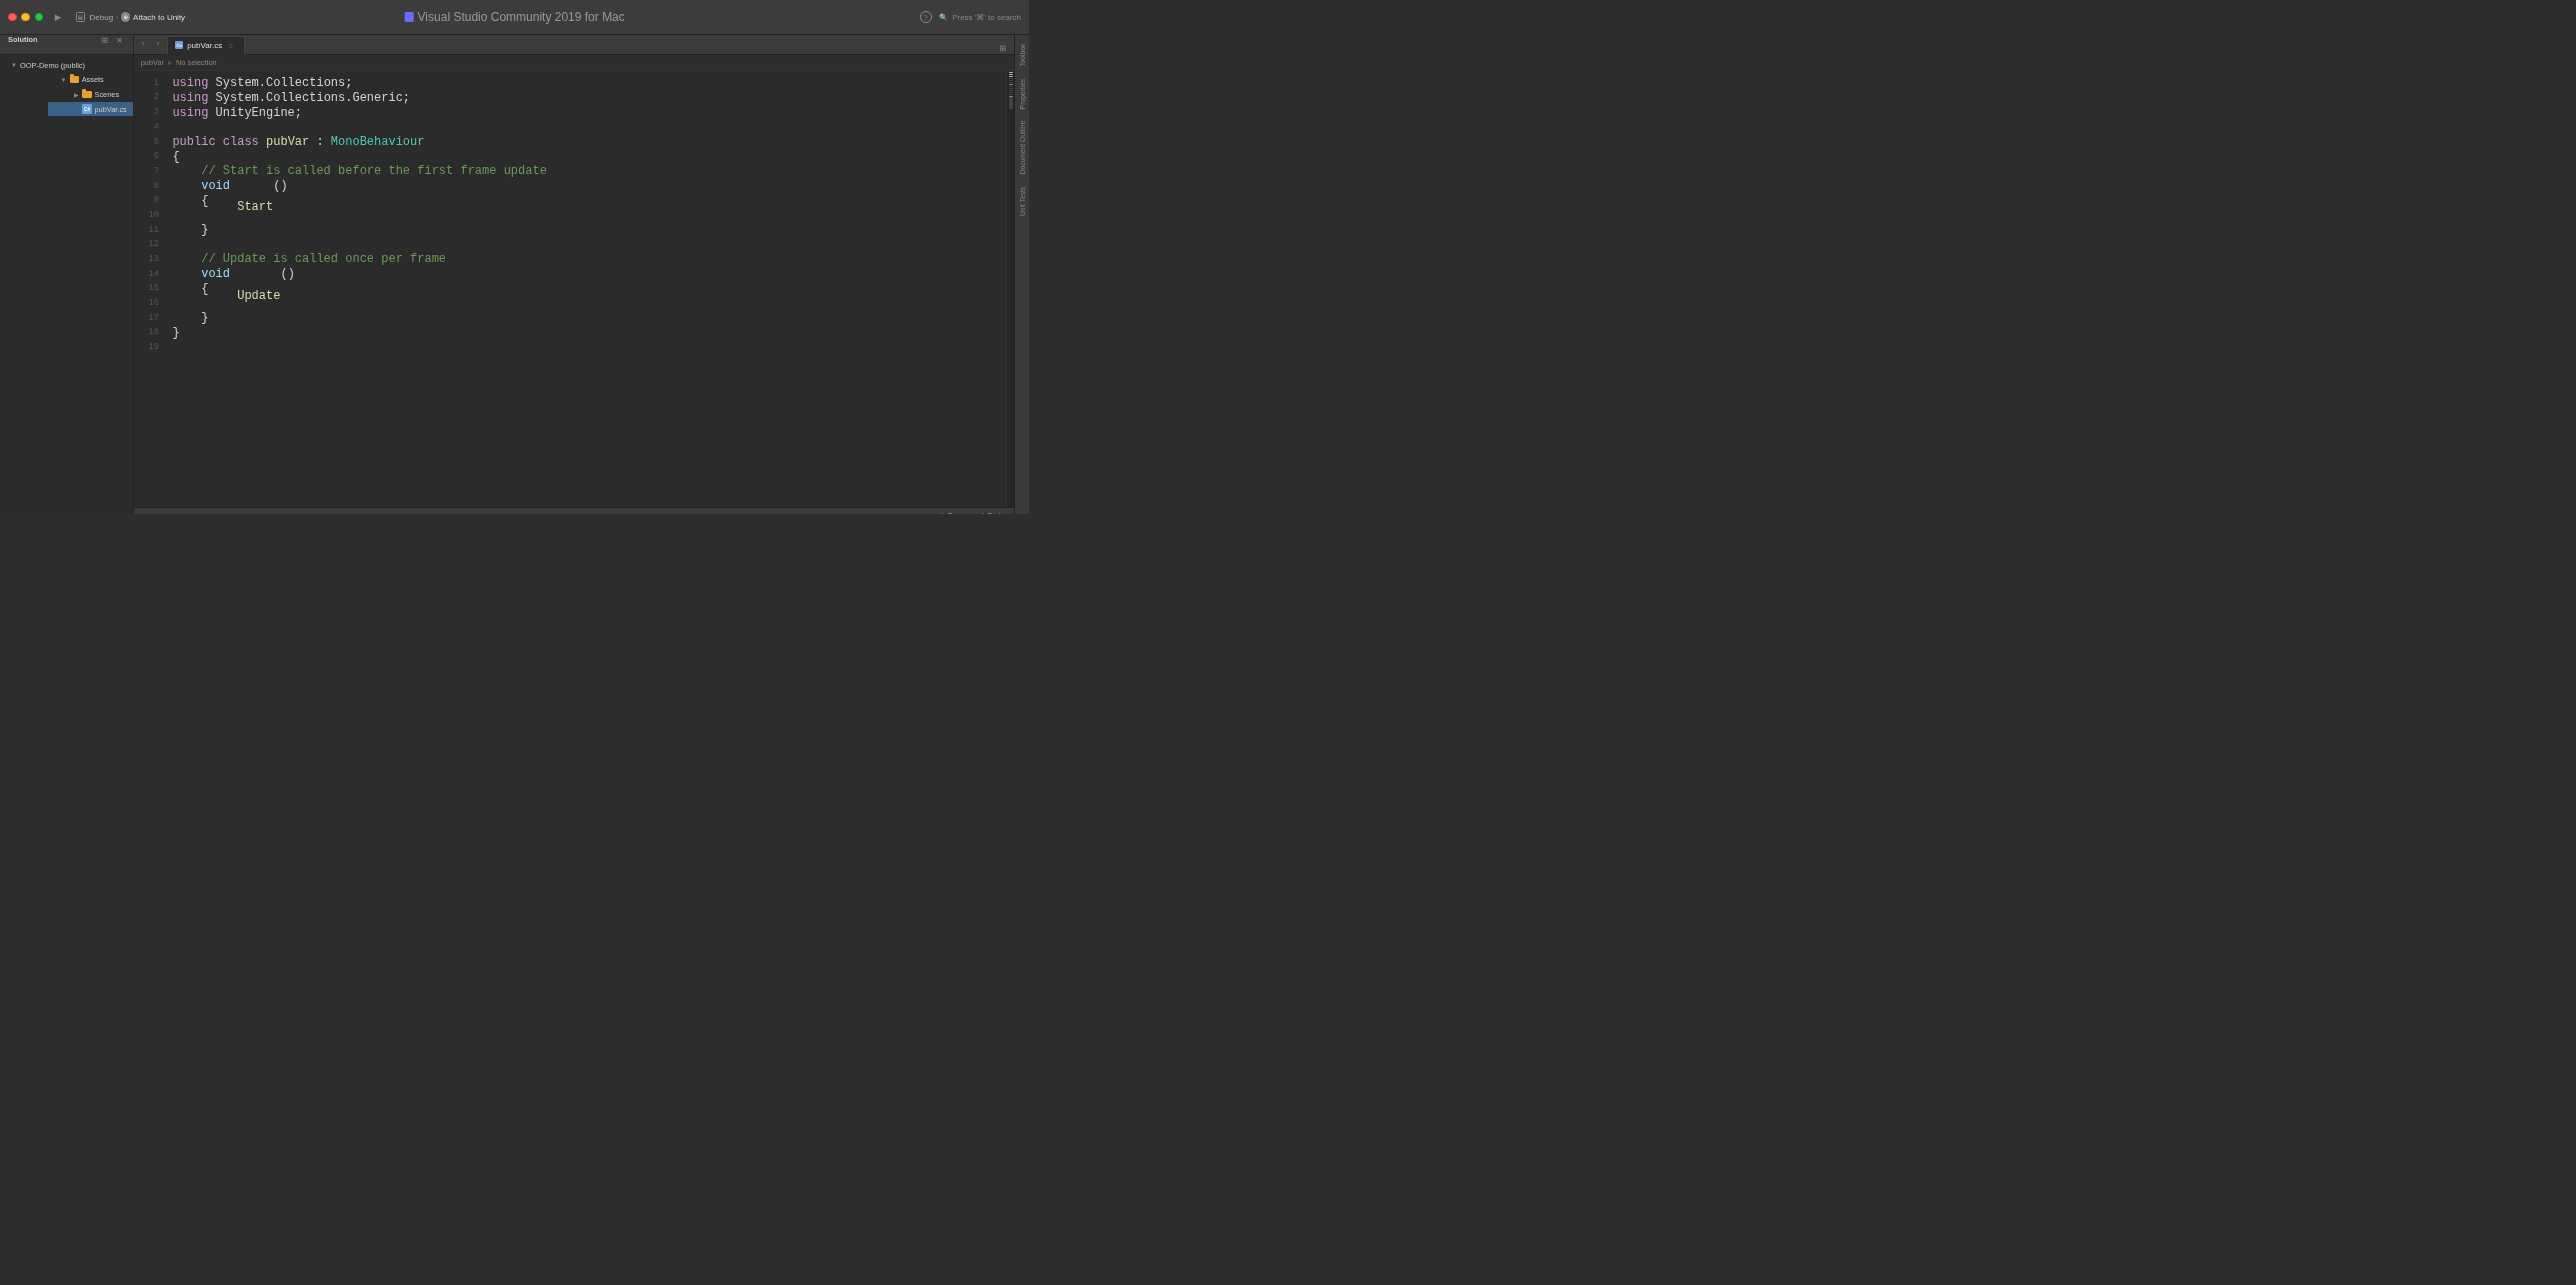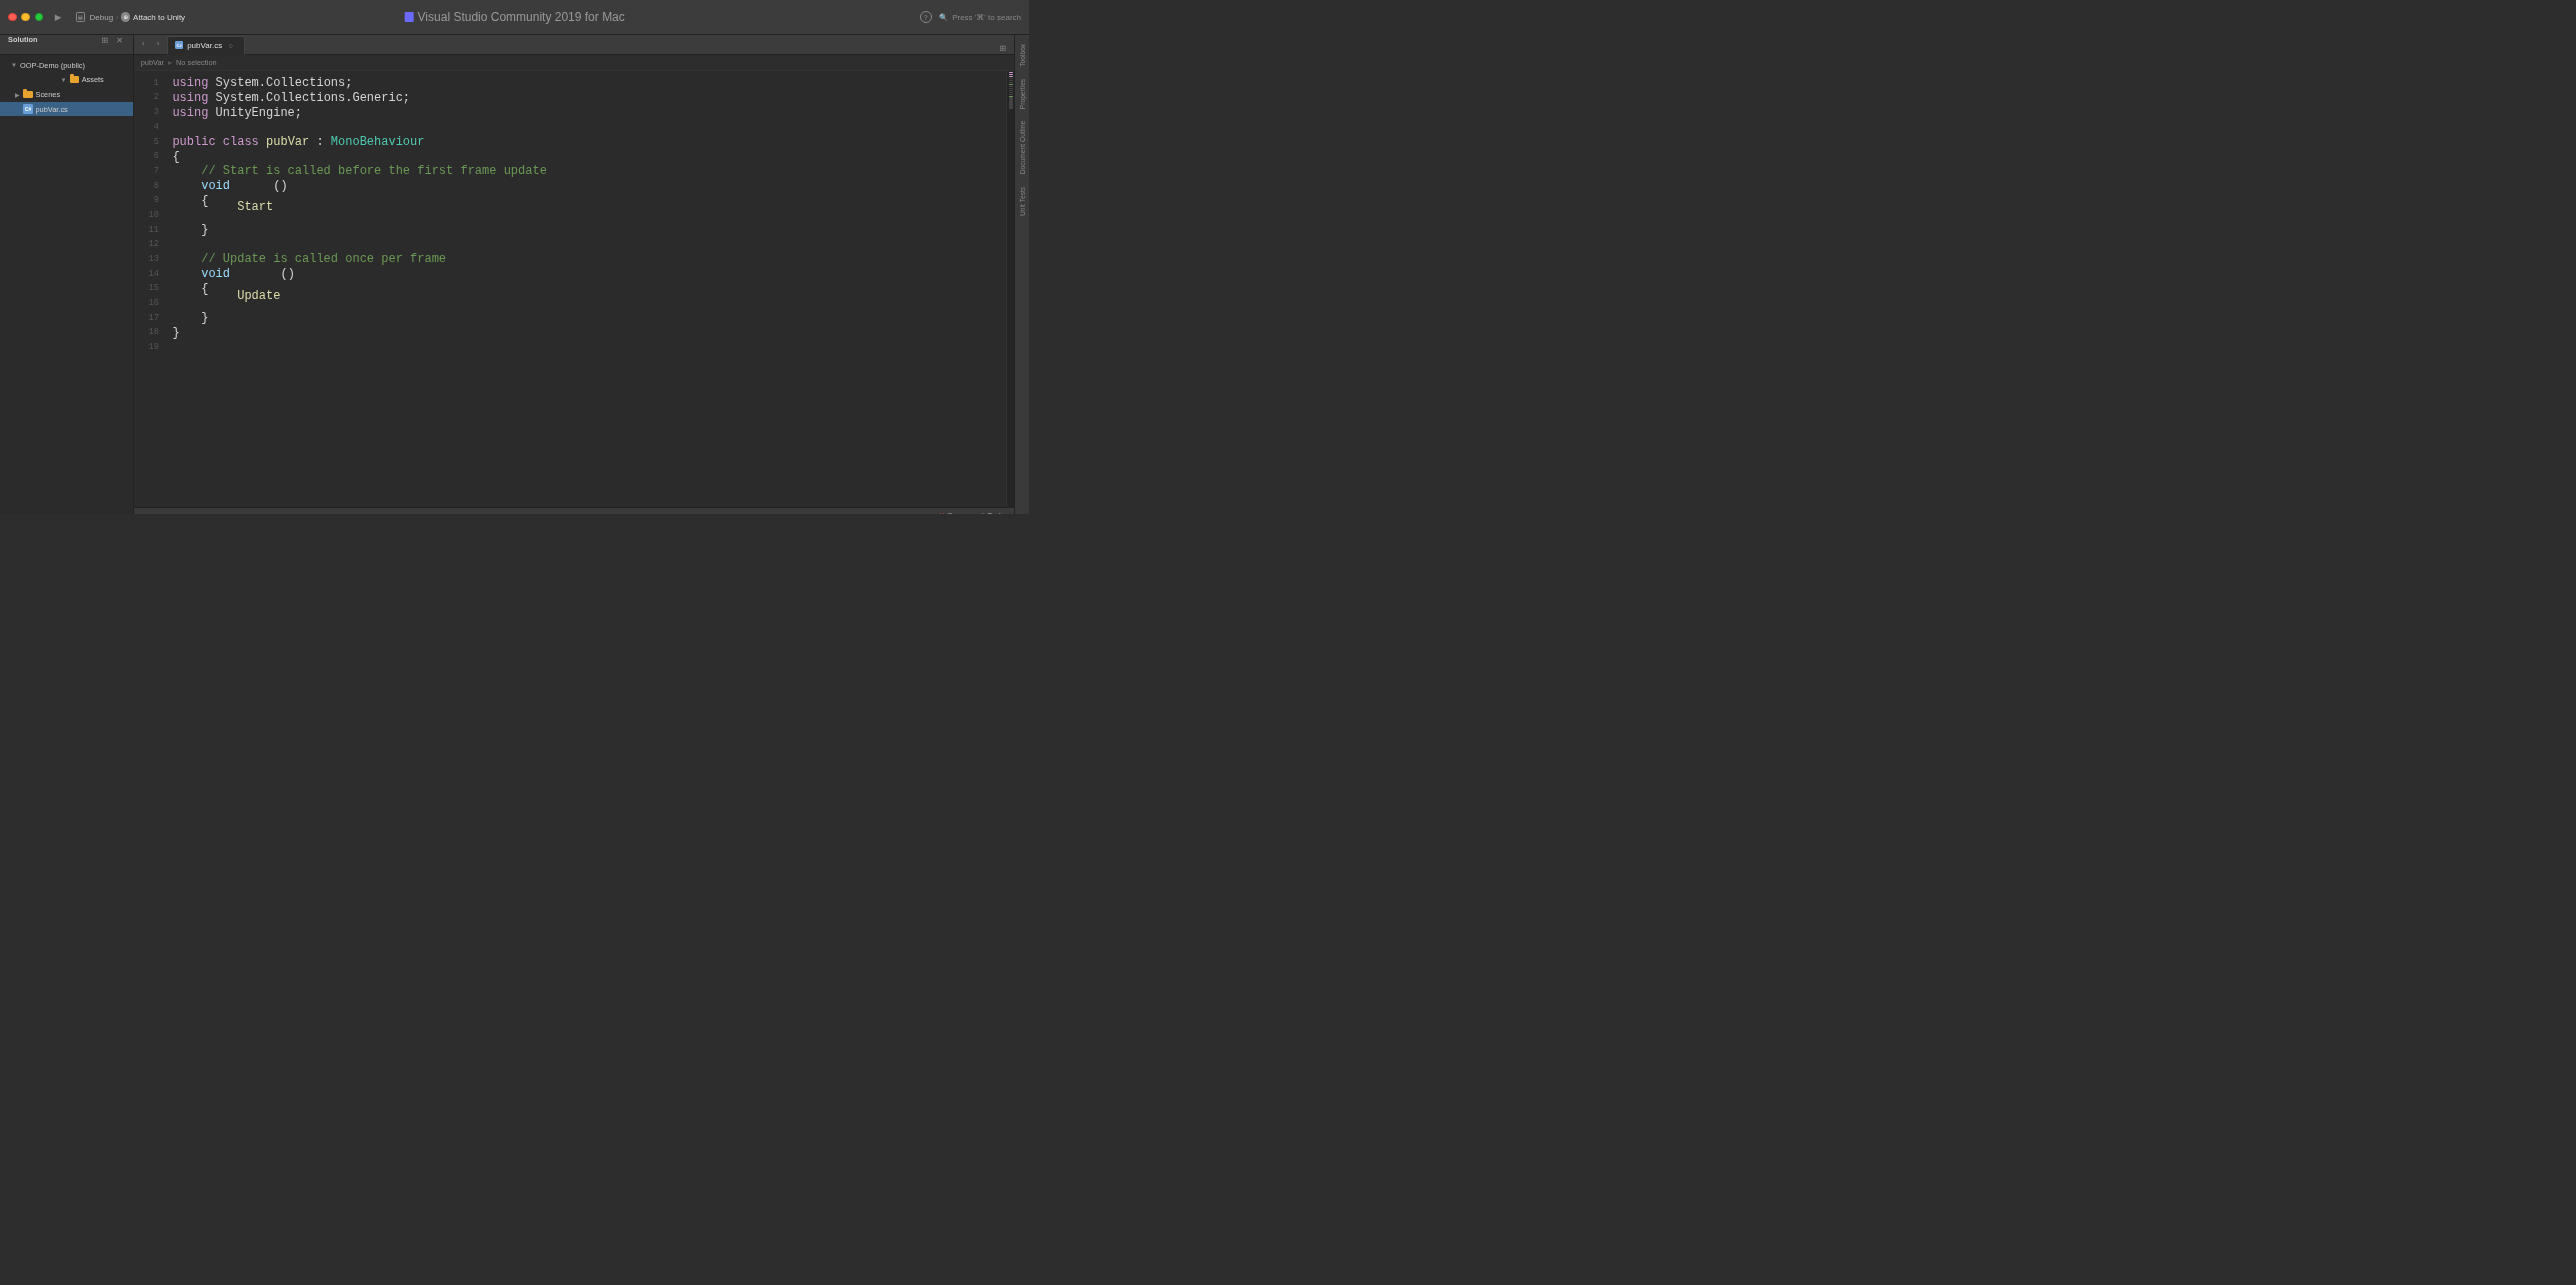--- a/index.html
+++ b/index.html
@@ -238,21 +238,21 @@
       display: flex;
       align-items: center;
       justify-content: center;
       font-size: 4.7px;
       color: #fff;
       font-weight: 700;
       flex-shrink: 0;
     }
     .indent-1 { padding-left: 10.7px; }
     .indent-2 { padding-left: 31px; justify-content: center; }
-    .indent-3 { padding-left: 14px; }
+    .indent-3 { padding-left: 25px; margin-left: 48px; }
 
     
     .editor-area {
       flex: 1;
       display: flex;
       flex-direction: column;
       background: #2b2b2b;
       overflow: hidden;
     }
 

